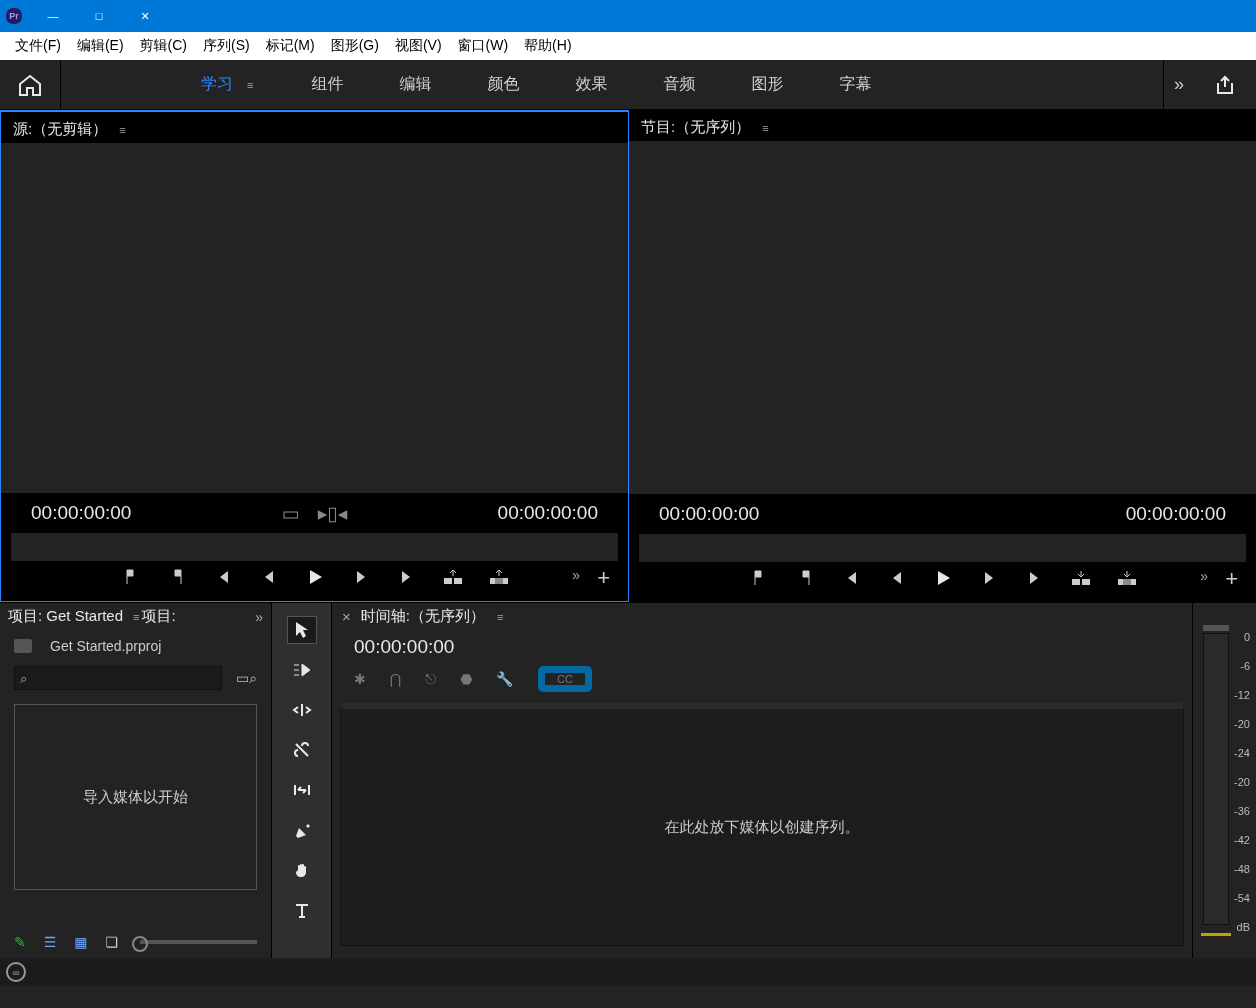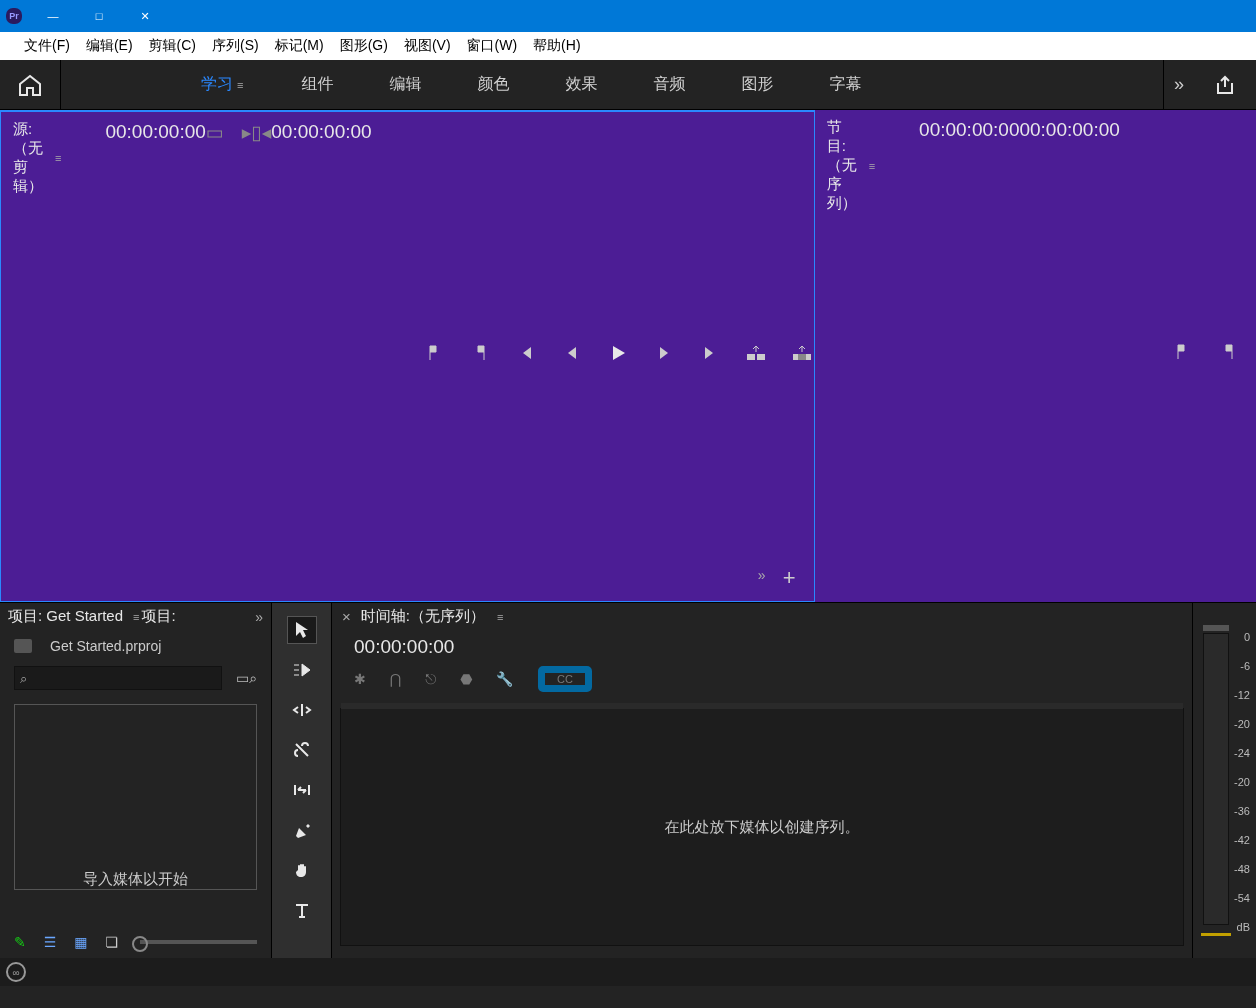--- a/index.html
+++ b/index.html
@@ -6,40 +6,40 @@
 body { width:1256px; height:1008px; background:#232323; overflow:hidden; color:#e8e8e8; font-size:14px; }
 
 
 .titlebar { height:32px; background:#0078d7; display:flex; align-items:center; color:#fff; }
 .titlebar .app-icon { width:16px; height:16px; background:#2a1a5e; border-radius:7px; margin:0 8px 0 6px; display:flex; align-items:center; justify-content:center; font-size:9px; font-weight:bold; color:#9999ff; }
 .titlebar .title { flex:1; font-size:14px; }
 .titlebar .winctl { display:flex; }
 .titlebar .winbtn { width:46px; height:32px; display:flex; align-items:center; justify-content:center; font-size:11px; }
 
 
-.menubar { height:28px; background:#fff; display:flex; align-items:center; padding:0 16px; }
+.menubar { height:28px; background:#fff; display:flex; align-items:center; padding:0 7px; }
 .menubar .mitem { padding:3px 8px; color:#000; font-size:14px; }
 
 
 .workbar { height:50px; background:#232323; display:flex; align-items:center; border-bottom:1px solid #000; }
 .workbar .home { width:60px; display:flex; align-items:center; justify-content:center; }
 .workbar .tabs { flex:1; display:flex; align-items:center; padding-left:140px; gap:56px; }
-.workbar .wtab { color:#d0d0d0; font-size:16px; cursor:pointer; display:flex; align-items:center; gap:2px; }
+.workbar .wtab { color:#d0d0d0; font-size:16px; cursor:pointer; display:flex; align-items:center; gap:12px; }
 .workbar .wtab.active { color:#2a88ff; }
 .workbar .right { display:flex; align-items:center; padding-right:20px; gap:30px; }
 .ico { display:inline-flex; align-items:center; justify-content:center; }
 .wbar-sep { width:1px; height:50px; background:#000; }
 
 
 .panel-title { display:flex; align-items:center; padding:6px 12px 4px 12px; gap:10px; font-size:15px; }
 .pmenu { font-size:11px; color:#aaa; padding:0 2px; }
 
 
 .monitors { display:flex; height:492px; }
-.mon { flex:1; background:#4c1d95; display:flex; flex-direction:row; position:relative; }
+.mon { flex:1; background:#000000; display:flex; flex-direction:column; position:relative; }
 .mon.left { border:1px solid #2a88ff; border-top:2px solid #2a88ff; }
 .mon .view { flex:1; background:#232323; }
 .mon .tcrow { display:flex; align-items:center; justify-content:space-between; padding:0 30px; height:40px; font-size:19px; color:#e8e8e8; }
 .mon .scrub { height:28px; background:#232323; margin:0 10px; }
 .mon .trans { display:flex; align-items:center; justify-content:center; gap:22px; padding:4px 0 12px; position:relative; }
 .trans .tbtn { width:24px; height:24px; display:flex; align-items:center; justify-content:center; color:#ccc; }
 .trans .add { position:absolute; right:18px; bottom:10px; font-size:22px; color:#ccc; }
 .trans .more { position:absolute; right:48px; bottom:18px; font-size:14px; color:#aaa; }
 
 
@@ -49,21 +49,21 @@
 .project { width:272px; background:#232323; display:flex; flex-direction:column; border-right:1px solid #000; }
 .project .phead { display:flex; align-items:center; padding:4px 8px; }
 .project .phead .ptab { display:flex; align-items:center; gap:8px; font-size:15px; }
 .project .phead .more  { margin-left:auto; color:#aaa; }
 .project .file { display:flex; align-items:center; gap:18px; padding:8px 14px; color:#ccc; font-size:14px; }
 .project .file .ficon { width:18px; height:14px; background:#555; border-radius:2px; }
 .project .search { display:flex; align-items:center; gap:14px; padding:4px 14px; }
 .project .search input { flex:1; background:#1a1a1a; border:1px solid #111; color:#ccc; height:24px; padding:0 6px 0 24px; font-size:13px; }
 .project .sbox { position:relative; flex:1; }
 .project .sbox .sicon { position:absolute; left:6px; top:5px; color:#aaa; font-size:13px; }
-.project .drop { margin:10px 14px; height:186px; border:1px solid #555; display:flex; align-items:flex-end; justify-content:center; color:#ccc; font-size:15px; }
+.project .drop { margin:10px 14px; height:186px; border:1px solid #555; display:flex; align-items:center; justify-content:center; color:#ccc; font-size:15px; }
 .project .pfoot { margin-top:auto; display:flex; align-items:center; gap:18px; padding:8px 14px; }
 .project .pfoot .slider { flex:1; height:4px; background:#555; position:relative; margin-left:4px; }
 .project .pfoot .slider::before { content:""; position:absolute; left:-8px; top:-4px; width:12px; height:12px; border:2px solid #888; border-radius:50%; }
 
 
 .tools { width:60px; background:#2f2f2f; display:flex; flex-direction:column; align-items:center; padding-top:14px; gap:14px; border-right:1px solid #000; }
 .tools .tool { width:28px; height:26px; display:flex; align-items:center; justify-content:center; color:#e8e8e8; }
 .tools .tool.active { background:#1a1a1a; outline:1px solid #555; }
 
 

